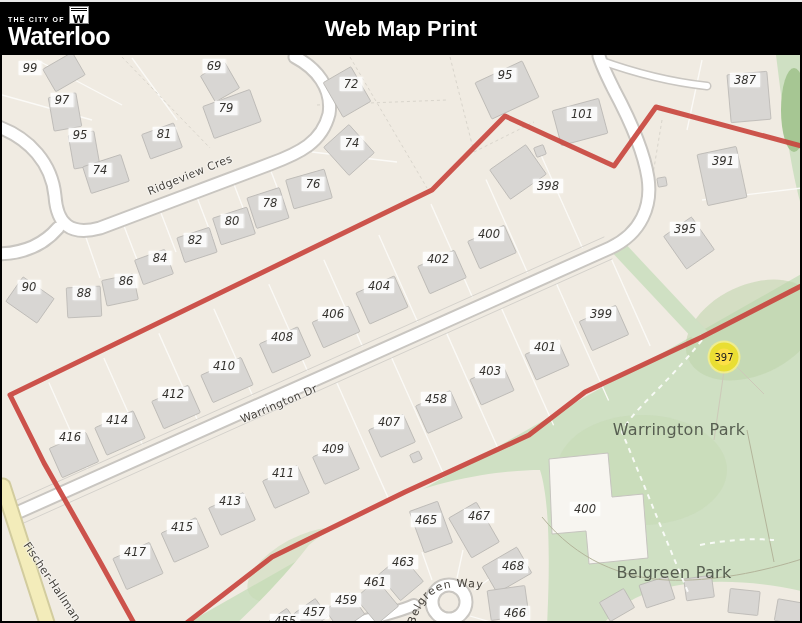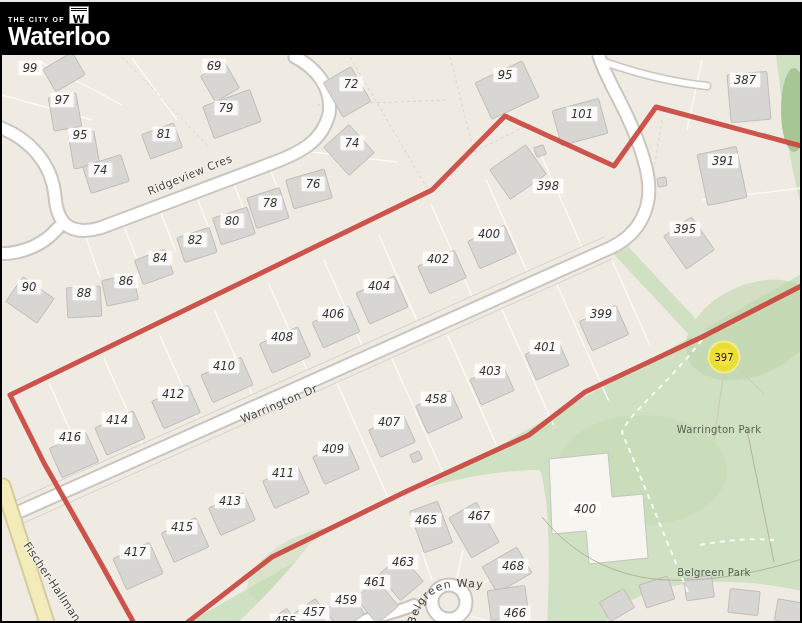--- a/index.html
+++ b/index.html
@@ -11,36 +11,37 @@
   .emblem{display:inline-block;width:18px;height:16px;background:#fff;border:1px solid #888;position:relative;text-align:center;}
   .emblem .stripes{position:absolute;left:1px;right:1px;top:1px;height:4px;background:repeating-linear-gradient(#000 0 1px,#fff 1px 2px);}
   .emblem b{position:relative;top:2px;color:#000;font-size:11px;font-weight:bold;font-family:"DejaVu Sans",sans-serif;}
   .logo-word{font-size:25px;font-weight:bold;letter-spacing:-0.5px;margin-top:-2px;}
   h1.title{position:absolute;left:0;right:0;top:14px;margin:0;text-align:center;color:#fff;font-size:22px;font-weight:bold;}
   #map{position:absolute;left:0;top:55px;width:802px;height:568px;background:#f0ebe2;border:2px solid #000;border-top:none;box-sizing:border-box;overflow:hidden;}
   #map svg{position:absolute;left:0;top:0;}
   #labels{position:absolute;left:0;top:0;width:100%;height:100%;}
   .hn{position:absolute;transform:translate(-50%,-50%);font-family:"DejaVu Sans",sans-serif;font-size:11.5px;color:#35332f;background:rgba(255,255,255,0.85);border-radius:0;padding:0px 4px;line-height:14px;white-space:nowrap;box-shadow:0 0 2px rgba(255,255,255,.9);font-style:italic;}
   .street-label{position:absolute;font-family:"DejaVu Sans",sans-serif;font-size:11px;color:#46423c;white-space:nowrap;letter-spacing:0.4px;text-shadow:0 0 2px #fff,0 0 2px #fff,0 0 3px #fff;}
-  .park-label{position:absolute;transform:translate(-50%,-50%);font-family:"DejaVu Sans",sans-serif;font-size:10px;color:#575e51;white-space:nowrap;letter-spacing:0.3px;margin-left:40px;}
+  .park-label{position:absolute;transform:translate(-50%,-50%);font-family:"DejaVu Sans",sans-serif;font-size:16px;color:#575e51;white-space:nowrap;letter-spacing:0.3px;}
   #marker397{position:absolute;width:17px;height:17px;border-radius:50%;background:#fde047;border:6px solid #e9de33;box-shadow:0 0 0 2px rgba(243,238,140,.9);display:flex;align-items:center;justify-content:center;transform:translate(-50%,-50%);}
   #marker397 span{font-family:"DejaVu Sans",sans-serif;font-size:10px;color:#1d1d1d;}
 </style>
 </head>
 <body>
 
 <div id="app">
   <header>
     <div class="logo">
       <div class="logo-top">
         <span class="brand-top">THE CITY OF</span>
         <span class="emblem"><i class="stripes"></i><b>W</b></span>
       </div>
       <div class="logo-word">Waterloo</div>
     </div>
+    <h1 class="title">Web Map Print</h1>
   </header>
 
   <div id="map">
     <svg width="798" height="566" viewBox="0 55 798 566">
 
       <g>
         <path d="M 803,272 L 182,625 L 803,625 Z" fill="#cfe0c3"></path>
         <path d="M 774,55 L 803,55 L 803,218 C 790,180 782,120 774,55 Z" fill="#cfe0c3"></path>
         <ellipse cx="792" cy="110" rx="13" ry="42" fill="#a6c693"></ellipse>
         <ellipse cx="750" cy="330" rx="70" ry="45" fill="#bdd3aa" opacity="0.55" transform="rotate(-25 750 330)"></ellipse>

